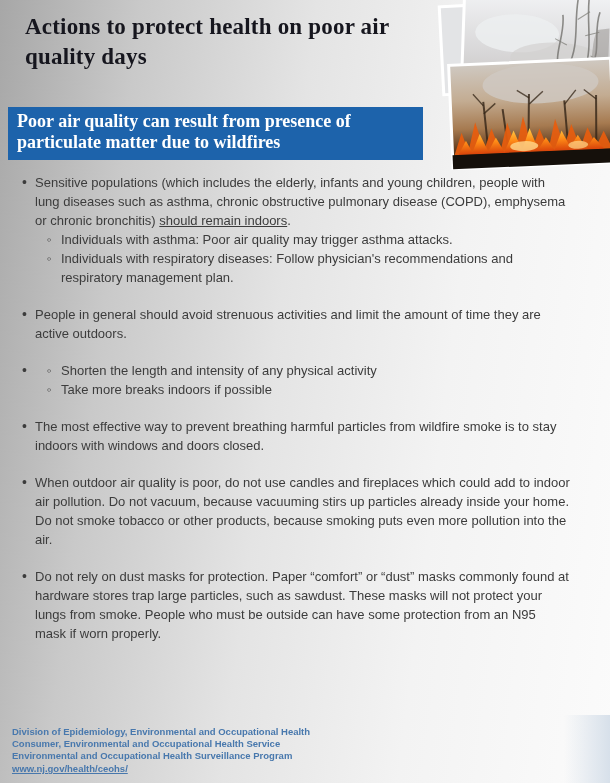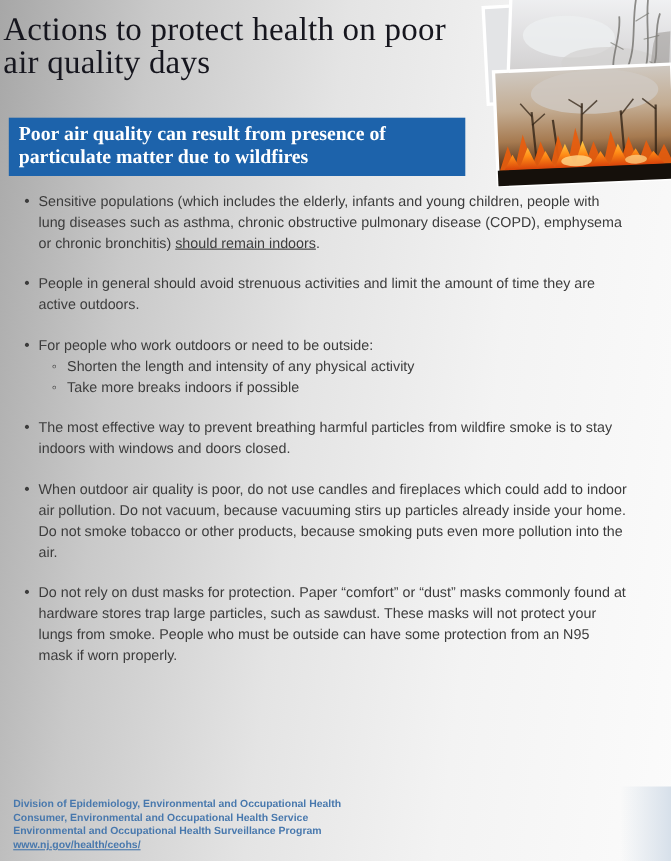--- a/index.html
+++ b/index.html
@@ -3,23 +3,23 @@
 <meta charset="utf-8">
 <style>
   html,body{margin:0;padding:0;background:#fff;}
   body{width:610px;height:783px;overflow:hidden;}
   .page{
     position:relative;width:610px;height:783px;overflow:hidden;
     background:linear-gradient(97deg,#a7a7a7 0%,#c9c9c9 20%,#e4e4e4 45%,#f3f3f3 70%,#fbfbfb 100%);
     font-family:"Liberation Sans","DejaVu Sans",sans-serif;
   }
   .title{
-    position:absolute;top:12px;left:3px;width:418px;
+    position:absolute;top:12px;left:25px;width:418px;
     font-family:"Liberation Serif","DejaVu Serif",serif;
-    font-weight:normal;font-size:30px;line-height:30px;
+    font-weight:bold;font-size:23px;line-height:30px;
     color:#16161e;letter-spacing:.2px;
   }
   .banner{
     position:absolute;top:87px;left:8px;width:415px;box-sizing:border-box;
     background:#1d63ab;color:#fff;
     font-family:"Liberation Serif","DejaVu Serif",serif;
     font-weight:bold;font-size:18px;line-height:21px;
     padding:4px 8px 7px 9px;
     margin-top:20px;
   }
@@ -135,23 +135,26 @@
         <rect x="24" y="152" width="162" height="14" fill="#15100b"></rect>
       </g>
     </svg>
   </div>
 
   <div class="title">Actions to protect health on poor air quality days</div>
 
   <div class="banner">Poor air quality can result from presence of particulate matter due to wildfires</div>
 
   <ul class="bullets" id="bullet-list">
-      <li class="bullet"><span>Sensitive populations (which includes the elderly, infants and young children, people with lung diseases such as asthma, chronic obstructive pulmonary disease (COPD), emphysema or chronic bronchitis) </span><span class="u">should remain indoors</span><span>.</span></li>
+      <li class="bullet"><span>Sensitive populations (which includes the elderly, infants and young children, people with lung diseases such as asthma, chronic obstructive pulmonary disease (COPD), emphysema or chronic bronchitis) </span><span class="u">should remain indoors</span><span>.</span><ul class="subs">
+          <li class="sub">Individuals with asthma: Poor air quality may trigger asthma attacks.</li>
+          <li class="sub">Individuals with respiratory diseases: Follow physician's recommendations and respiratory management plan.</li>
+        </ul></li>
       <li class="bullet"><span>People in general should avoid strenuous activities and limit the amount of time they are active outdoors.</span></li>
-      <li class="bullet"><span>For people who work outdoors or need to be outside:</span><ul class="subs">
+      <li class="bullet"><ul class="subs">
           <li class="sub">Shorten the length and intensity of any physical activity</li>
           <li class="sub">Take more breaks indoors if possible</li>
         </ul></li>
       <li class="bullet"><span>The most effective way to prevent breathing harmful particles from wildfire smoke is to stay indoors with windows and doors closed.</span></li>
       <li class="bullet"><span>When outdoor air quality is poor, do not use candles and fireplaces which could add to indoor air pollution. Do not vacuum, because vacuuming stirs up particles already inside your home. Do not smoke tobacco or other products, because smoking puts even more pollution into the air.</span></li>
       <li class="bullet"><span>Do not rely on dust masks for protection. Paper “comfort” or “dust” masks commonly found at hardware stores trap large particles, such as sawdust. These masks will not protect your lungs from smoke. People who must be outside can have some protection from an N95 mask if worn properly.</span></li>
     </ul>
 
   <div class="footer">
     <div id="footer-lines">

